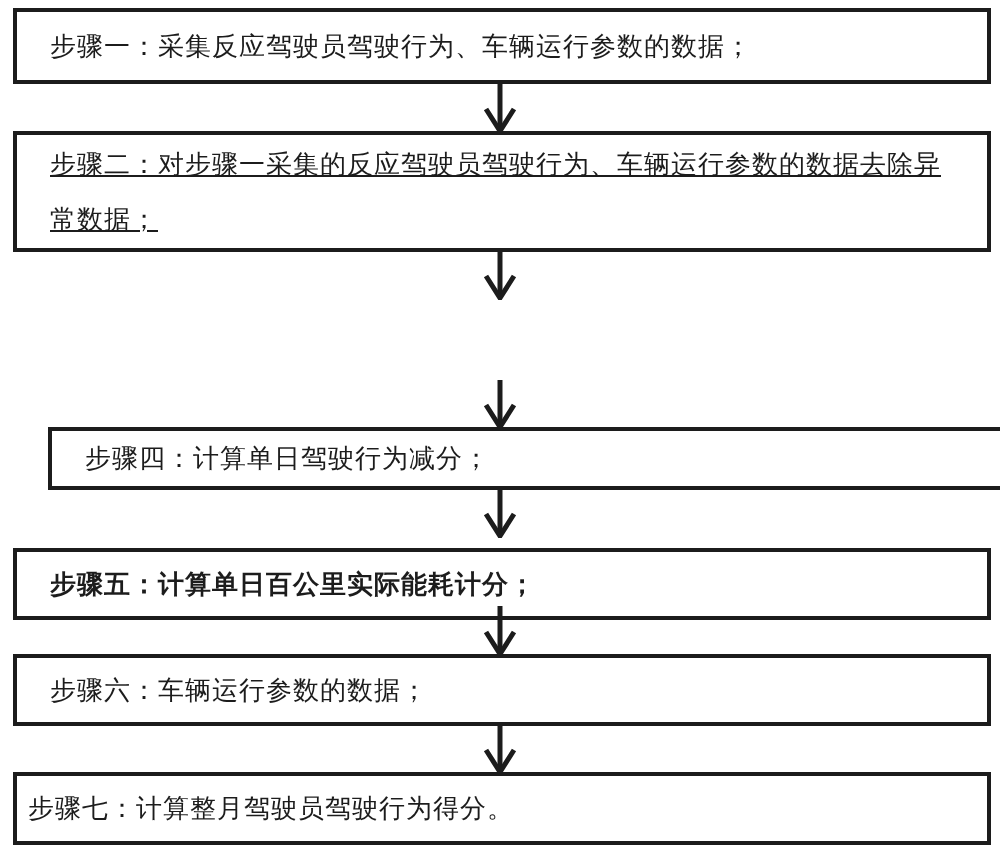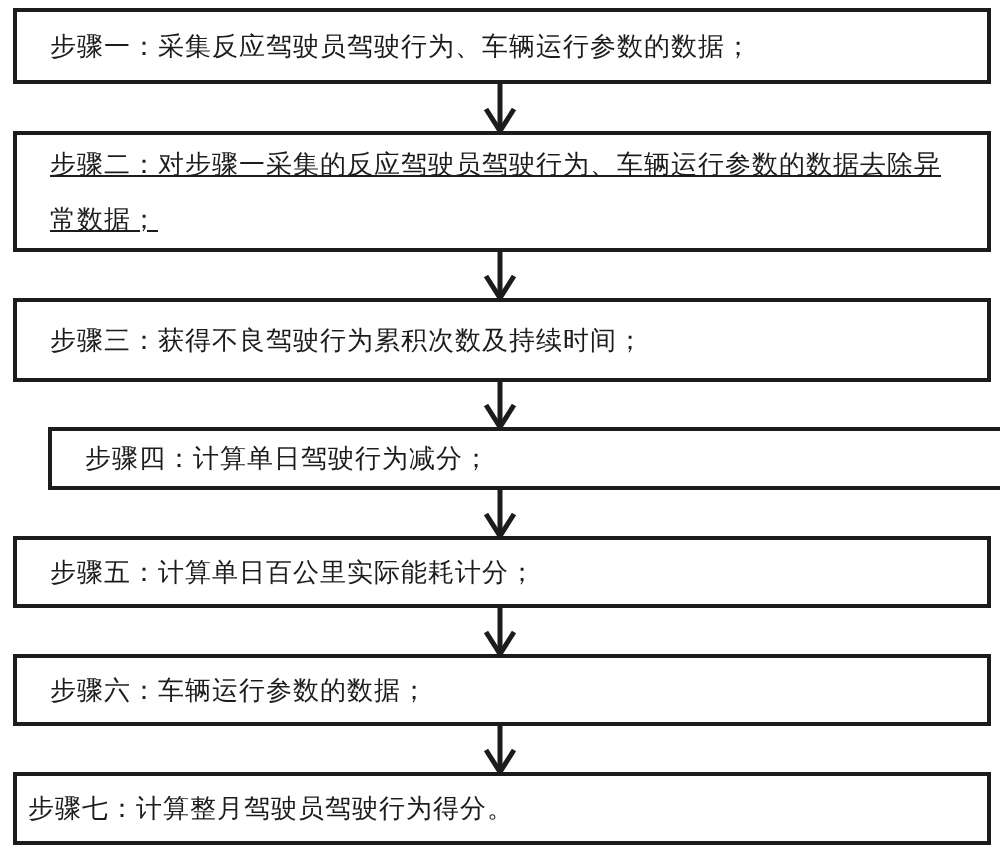--- a/index.html
+++ b/index.html
@@ -41,21 +41,21 @@
   }
   .flow-arrow path, .flow-arrow line {
     stroke: #1c1c1c;
     fill: none;
   }
   
   #box1 { top: 8px;   height: 76px;  }
   #box2 { top: 131px; height: 121px; text-decoration: underline; }
   #box3 { top: 298px; height: 84px;  }
   #box4 { top: 427px; height: 63px; margin-left: 35px;  }
-  #box5 { top: 536px; height: 72px;  }
+  #box5 { top: 548px; height: 72px; font-weight: bold;  }
   #box6 { top: 654px; height: 72px;  }
   #box7 { top: 772px; height: 73px; padding-left: 11px;  }
   #arrow1 { top: 82px;  height: 51px; }
   #arrow2 { top: 250px; height: 50px; }
   #arrow3 { top: 380px; height: 49px; }
   #arrow4 { top: 488px; height: 50px; }
   #arrow5 { top: 606px; height: 50px; }
   #arrow6 { top: 724px; height: 50px; }
 </style>
 </head>
@@ -74,23 +74,20 @@
 
   <div id="box2" class="step-box">
     <span>步骤二：对步骤一采集的反应驾驶员驾驶行为、车辆运行参数的数据去除异常数据；</span>
   </div>
 
   <svg id="arrow2" class="flow-arrow" viewBox="0 0 44 50" width="44" height="50">
     <line x1="22" y1="0" x2="22" y2="46" stroke-width="5"></line>
     <path d="M 8 26 L 22 48 L 36 26" stroke-width="5"></path>
   </svg>
 
-  <div id="box3" class="step-box">
-    <span>步骤三：获得不良驾驶行为累积次数及持续时间；</span>
-  </div>
 
   <svg id="arrow3" class="flow-arrow" viewBox="0 0 44 49" width="44" height="49">
     <line x1="22" y1="0" x2="22" y2="45" stroke-width="5"></line>
     <path d="M 8 25 L 22 47 L 36 25" stroke-width="5"></path>
   </svg>
 
   <div id="box4" class="step-box">
     <span>步骤四：计算单日驾驶行为减分；</span>
   </div>
 

